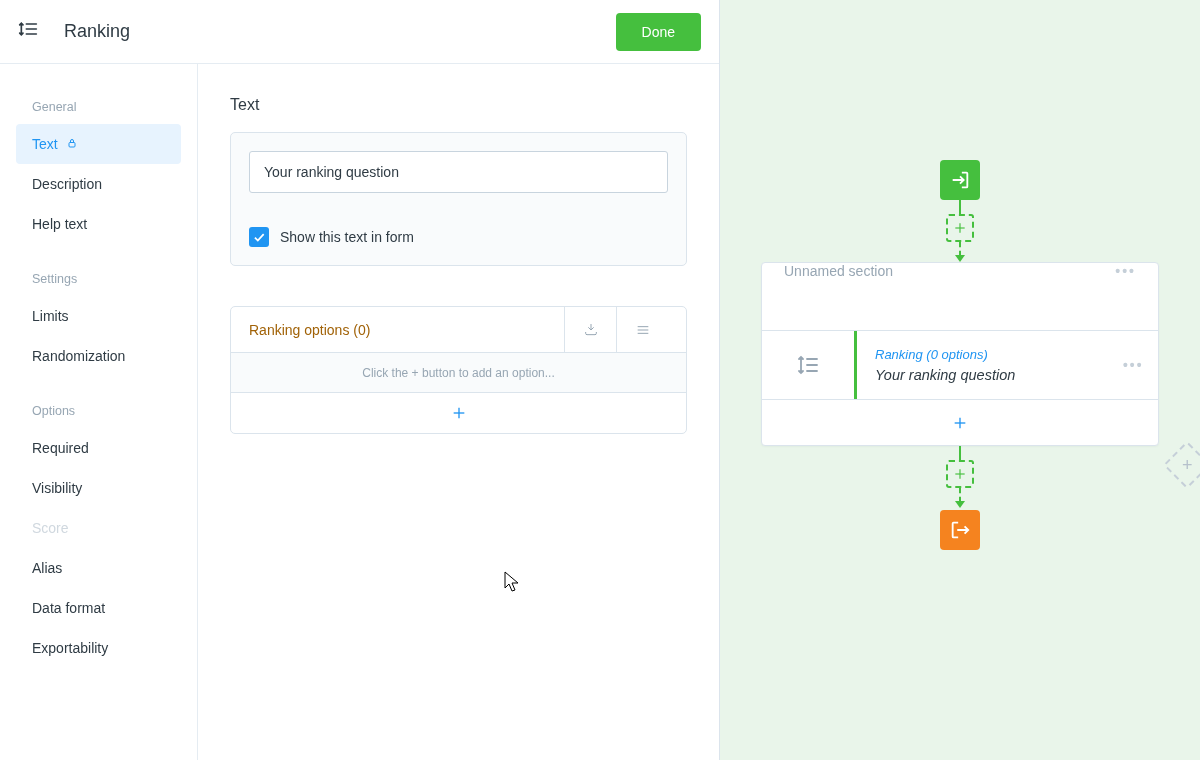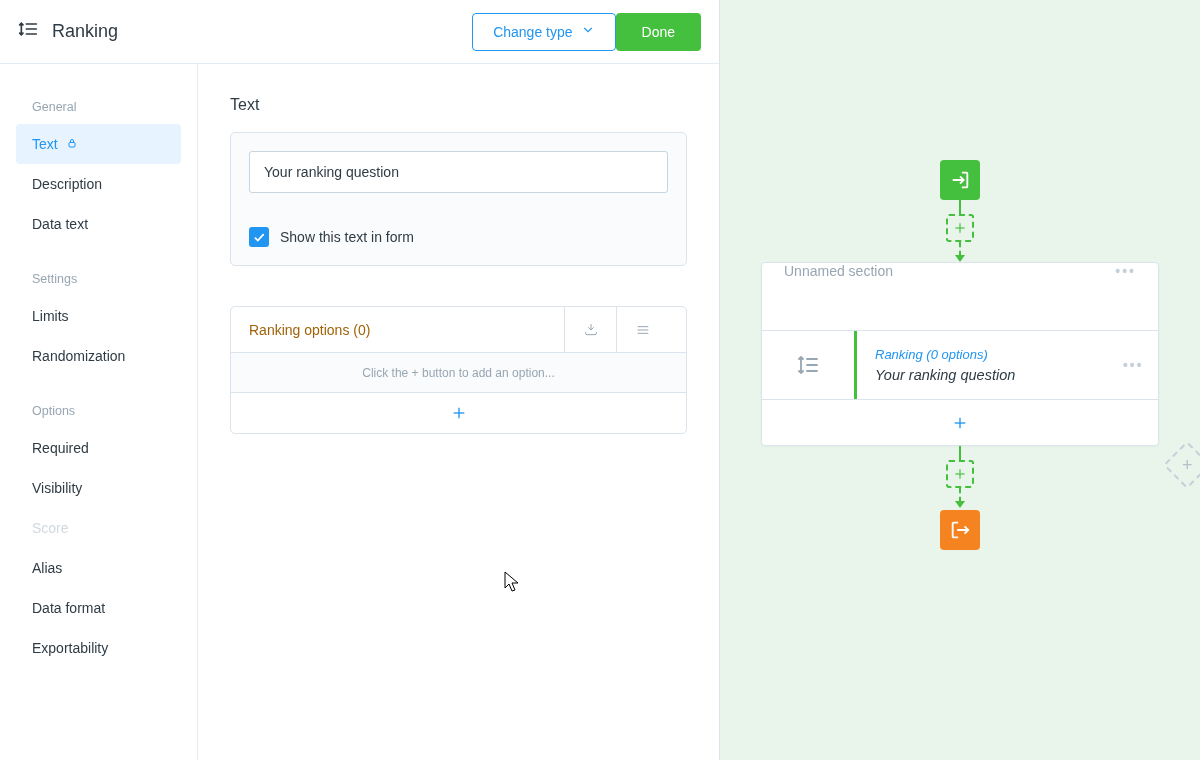--- a/index.html
+++ b/index.html
@@ -15,21 +15,21 @@
     --panel:#ffffff;
   }
   *{box-sizing:border-box;}
   html,body{margin:0;padding:0;width:1200px;height:760px;font-family:Arial,Helvetica,sans-serif;font-size:14px;color:var(--txt);background:#fff;overflow:hidden;}
   .app{display:flex;height:100%;}
   .left{flex:0 0 720px;display:flex;flex-direction:column;border-right:1px solid var(--border);}
   .right{flex:1;background:var(--bg-right);position:relative;}
 
   
   .hdr{height:64px;border-bottom:1px solid var(--border-lt);display:flex;align-items:center;padding:0 18px;}
-  .hdr .title{display:flex;align-items:center;gap:14px;font-size:18px;}
+  .hdr .title{display:flex;align-items:center;gap:26px;font-size:18px;}
   .hdr .title svg{width:20px;height:20px;stroke:var(--txt);}
   .hdr .sp{flex:1;}
   .btn{height:38px;border-radius:4px;border:1px solid var(--border);background:#fff;padding:0 20px;font-size:14px;cursor:pointer;display:inline-flex;align-items:center;gap:8px;}
   .btn-blue{color:var(--blue);border-color:var(--blue);}
   .btn-blue svg{width:14px;height:14px;stroke:var(--blue);}
   .btn-green{background:var(--green);color:#fff;border:none;font-weight:500;padding:0 26px;}
 
   
   .body{flex:1;display:flex;overflow:hidden;}
   .side{flex:0 0 198px;border-right:1px solid var(--border-lt);padding-top:28px;}
@@ -104,47 +104,39 @@
           <svg viewBox="0 0 24 24" fill="none" stroke-width="2" stroke-linecap="round">
             <path d="M4 5 L4 19 M2 7 L4 5 L6 7 M2 17 L4 19 L6 17"></path>
             <line x1="10" y1="6" x2="22" y2="6"></line>
             <line x1="10" y1="12" x2="22" y2="12"></line>
             <line x1="10" y1="18" x2="22" y2="18"></line>
           </svg>
         </span>
         <span>Ranking</span>
       </div>
       <div class="sp"></div>
-      <button class="btn btn-blue">
-        <span>Change type</span>
-        <span>
-          <svg viewBox="0 0 24 24" fill="none" stroke-width="2" stroke-linecap="round">
-              <polyline points="6 9 12 15 18 9"></polyline>
-            </svg>
-        </span>
-      </button>
       <button class="btn btn-green">
         <span>Done</span>
       </button>
     </div>
 
     <div class="body">
       <div class="side">
         <div class="side-group">General</div>
         <div class="side-item active">
           <span>Text</span>
           <span>
             <svg viewBox="0 0 24 24" stroke-width="2">
                 <rect x="6" y="11" width="12" height="9" rx="2"></rect>
                 <path d="M9 11 V8 a3 3 0 0 1 6 0 v3"></path>
               </svg>
           </span>
         </div>
         <div class="side-item">Description</div>
-        <div class="side-item">Data text</div>
+        <div class="side-item">Help text</div>
 
         <div style="height:20px"></div>
         <div class="side-group">Settings</div>
         <div class="side-item">Limits</div>
         <div class="side-item">Randomization</div>
 
         <div style="height:20px"></div>
         <div class="side-group">Options</div>
         <div class="side-item">Required</div>
         <div class="side-item">Visibility</div>

